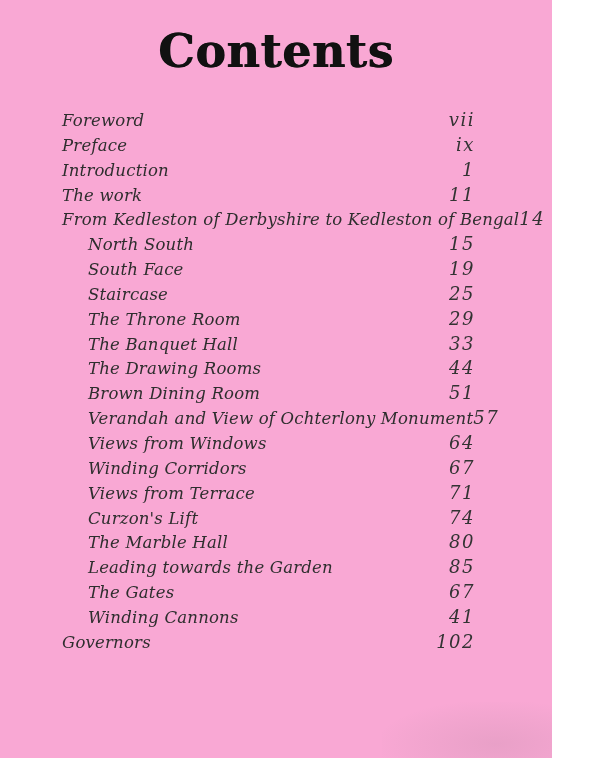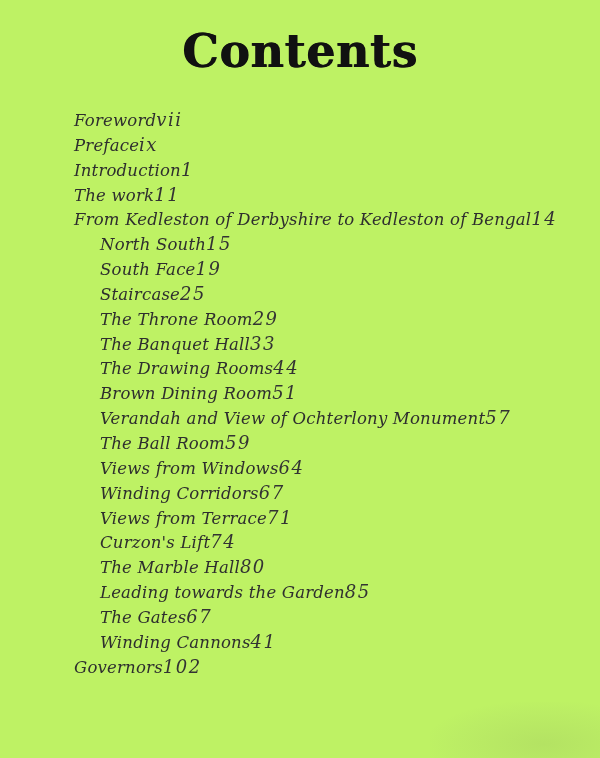--- a/index.html
+++ b/index.html
@@ -2,23 +2,23 @@
 <html><head>
 <meta charset="utf-8">
 <style>
   html, body {
     margin: 0;
     padding: 0;
     background: #ffffff;
   }
   .page {
     position: relative;
-    width: 600px;
+    width: 552px;
     height: 758px;
-    background: #bef264;
+    background: #f9a8d4;
     overflow: hidden;
     font-family: "DejaVu Serif", serif;
     color: #2b2b2b;
   }
   
   .scan-smudge {
     position: absolute;
     right: -20px;
     bottom: -14px;
     width: 190px;
@@ -42,24 +42,23 @@
     text-shadow: 0.6px 0 0 #111111;
   }
   .toc-list {
     position: absolute;
     top: 109px;
     left: 62px;
     right: 77px;
   }
   .toc-row {
     display: flex;
-    justify-content: flex-start;
+    justify-content: space-between;
     align-items: baseline;
     height: 24.85px;
-    margin-left: 12px;
   }
   .toc-row.indent-1 {
     padding-left: 26px;
   }
   .toc-label {
     font-style: italic;
     font-size: 16.5px;
     letter-spacing: 0.2px;
     color: #2e2e2e;
     white-space: nowrap;
@@ -138,24 +137,20 @@
   <div class="toc-row indent-1">
     <span class="toc-label">Brown Dining Room</span>
     <span class="toc-page">51</span>
   </div>
 
   <div class="toc-row indent-1">
     <span class="toc-label">Verandah and View of Ochterlony Monument</span>
     <span class="toc-page">57</span>
   </div>
 
-  <div class="toc-row indent-1">
-    <span class="toc-label">The Ball Room</span>
-    <span class="toc-page">59</span>
-  </div>
 
   <div class="toc-row indent-1">
     <span class="toc-label">Views from Windows</span>
     <span class="toc-page">64</span>
   </div>
 
   <div class="toc-row indent-1">
     <span class="toc-label">Winding Corridors</span>
     <span class="toc-page">67</span>
   </div>

